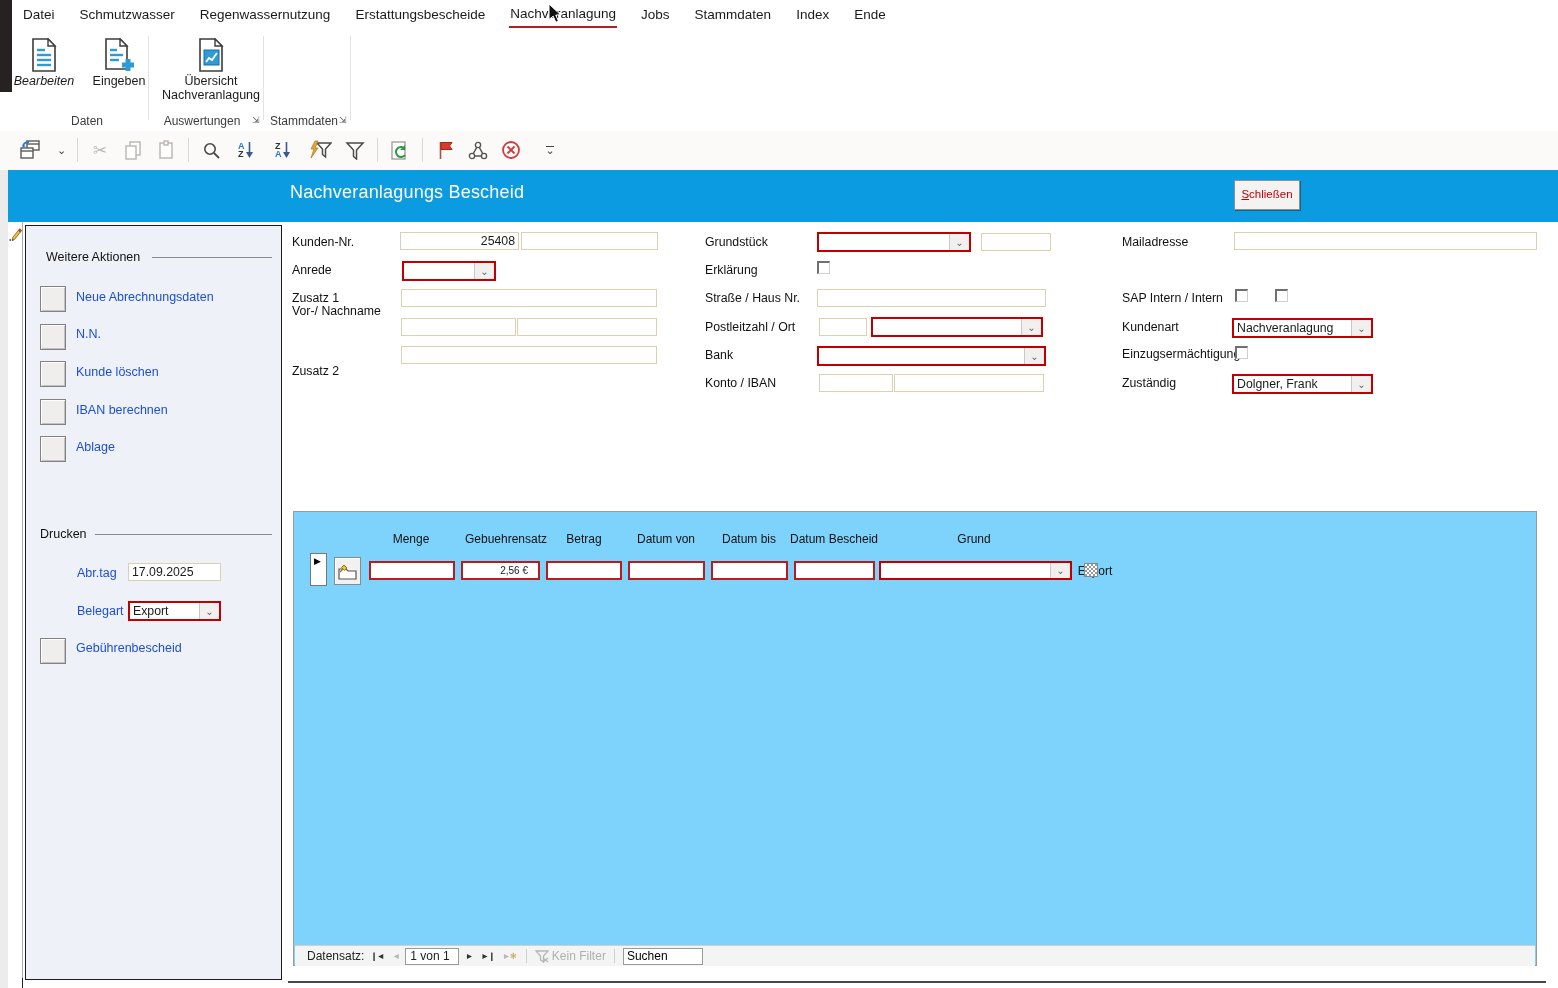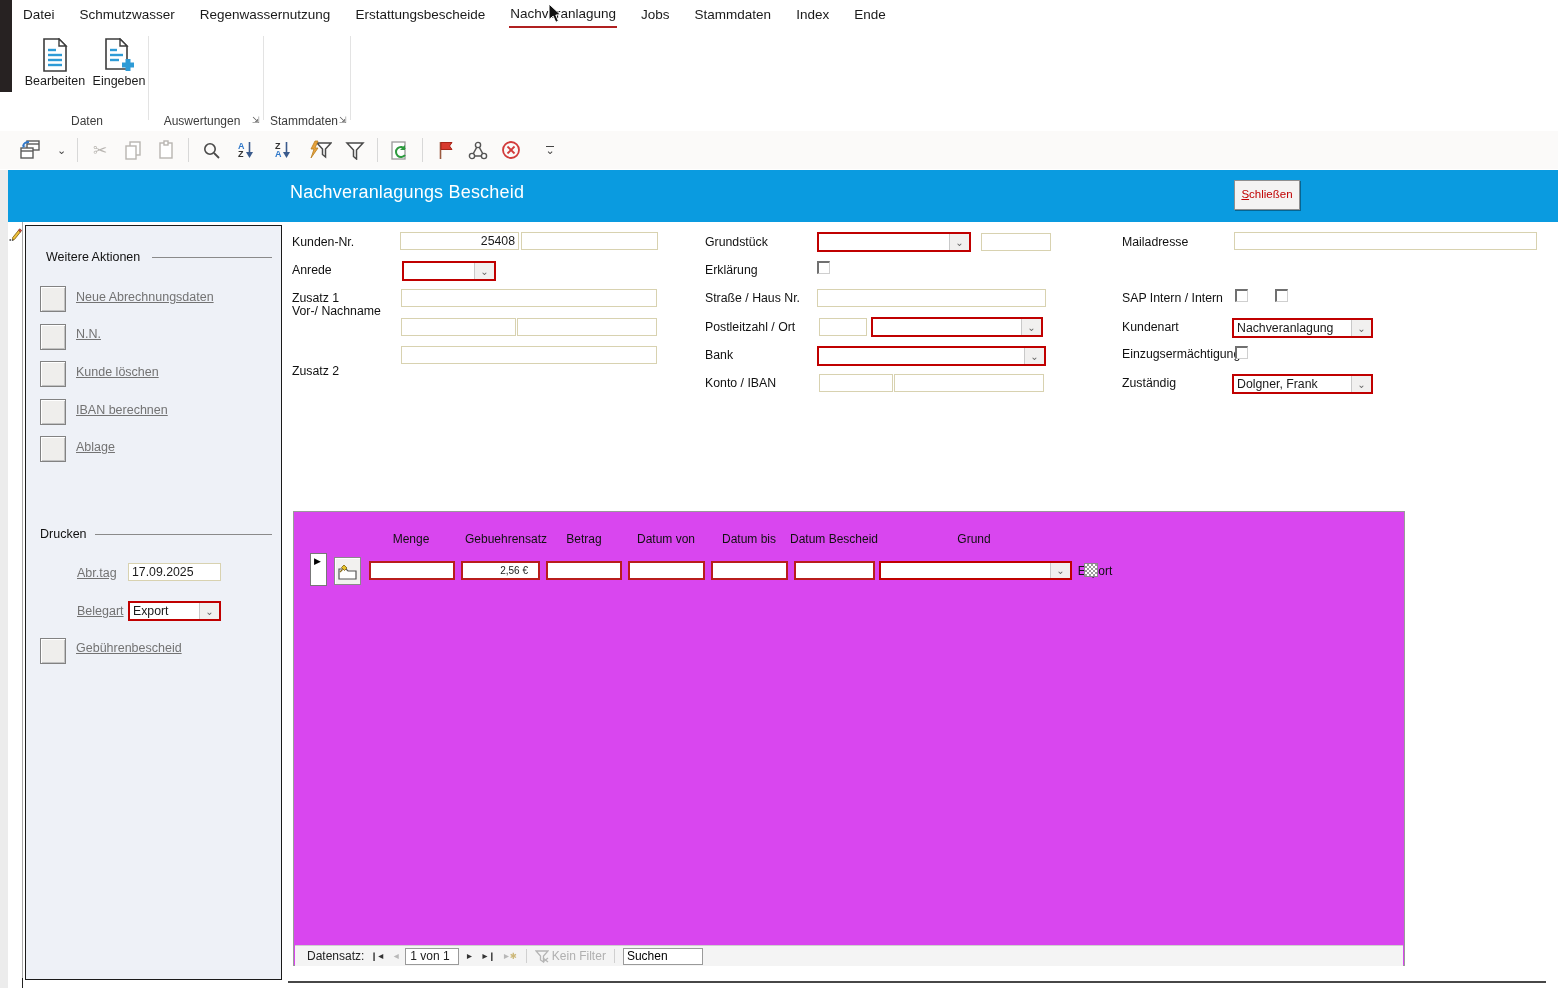--- a/index.html
+++ b/index.html
@@ -35,40 +35,40 @@
              display:block;text-align:center;line-height:26px;}
   .btn-close::first-letter{text-decoration:underline;}
   
   .gutter{left:0;top:170px;width:8px;bottom:0;background:#ececec;}
   .sel-strip{left:8px;top:222px;width:14px;height:756px;background:#fff;border-right:1px solid #aaa;}
   .sidebar{left:25px;top:225px;width:255px;height:753px;background:#eef1f7;border:1px solid #1a1a1a;}
   .sec-head{position:absolute;font-size:12.5px;color:#111;white-space:nowrap;}
   .sec-line{position:absolute;height:1px;background:#8a8a8a;}
   .sq-btn{position:absolute;width:24px;height:24px;background:#efeeec;border:1px solid #828282;
           box-shadow:inset 1px 1px 0 #ffffff, inset -1px -1px 0 #c2c2c2;}
-  .side-lbl{position:absolute;font-size:12.5px;color:#737373;white-space:nowrap;text-decoration:underline;}
+  .side-lbl{position:absolute;font-size:12.5px;color:#1d4ed8;white-space:nowrap;}
   
   .lbl{position:absolute;font-size:12.3px;color:#111;white-space:nowrap;}
   .inp{position:absolute;background:#fff;border:1px solid #d8d2b0;height:18px;box-sizing:border-box;
        font-size:12.3px;padding:0 3px;display:flex;align-items:center;}
   .inp.right{justify-content:flex-end;}
   .dd{position:absolute;background:#fff;border:2px solid #c00000;height:20px;box-sizing:border-box;
       display:flex;align-items:center;font-size:12.3px;}
   .dd .dd-val{padding-left:3px;flex:1;white-space:nowrap;overflow:hidden;}
   .dd .chev{width:19px;align-self:stretch;background:#f1f0ef;border-left:1px solid #c9c9c9;
             display:flex;align-items:center;justify-content:center;color:#666;font-size:10px;}
   .cb{position:absolute;width:13px;height:13px;background:#fff;box-sizing:border-box;
       border-top:2px solid #707070;border-left:2px solid #707070;border-right:1px solid #cfcfcf;border-bottom:1px solid #cfcfcf;}
   
   .tabstrip{position:absolute;left:293px;top:492px;height:20px;display:flex;align-items:flex-end;font-size:12.3px;}
   .tab{height:17px;padding:1px 8px 0;background:#f1f1f1;border:1px solid #9a9a9a;border-bottom:none;
        margin-right:2px;white-space:nowrap;color:#222;}
   .tab.active{height:20px;background:#fff;position:relative;z-index:3;}
   .tab-num{text-decoration:underline;}
-  .page{position:absolute;left:293px;top:511px;width:1112px;height:455px;background:#d946ef;border:1px solid #9a9a9a;box-sizing:border-box;}
+  .page{position:absolute;left:293px;top:511px;width:1244px;height:455px;background:#7dd3fc;border:1px solid #9a9a9a;box-sizing:border-box;}
   .ghead{position:absolute;top:20px;transform:translateX(-50%);font-size:12px;color:#111;white-space:nowrap;}
   .ginp{position:absolute;background:#fff;border:2px solid #b91c1c;height:19px;box-sizing:border-box;
         font-size:10px;display:flex;align-items:center;padding:0 10px;}
   .ginp.right{justify-content:flex-end;}
   .gdd{position:absolute;background:#fff;border:2px solid #c00000;height:19px;box-sizing:border-box;display:flex;}
   .gdd .chev{width:19px;background:#f1f0ef;border-left:1px solid #c9c9c9;display:flex;align-items:center;
              justify-content:center;color:#666;font-size:10px;}
   .rowsel{position:absolute;width:17px;height:33px;background:#fff;border:1px solid #777;box-sizing:border-box;
           font-size:9px;color:#000;padding:2px 0 0 3px;}
   .pinbtn{position:absolute;width:25px;height:26px;background:#f2f1ef;border:1px solid #8a8a8a;
@@ -100,21 +100,21 @@
     <span class="menu-item">Erstattungsbescheide</span>
     <span class="menu-item active">Nachveranlagung</span>
     <span class="menu-item">Jobs</span>
     <span class="menu-item">Stammdaten</span>
     <span class="menu-item">Index</span>
     <span class="menu-item">Ende</span>
   </div>
   <div class="abs dark-strip"></div>
 
   <div class="ribbon">
-    <div class="rbtn" style="left:11px;top:8px;width:64px;">
+    <div class="rbtn" style="left:0;top:8px;width:64px;font-style:italic;">
       <span class="ric">
         <svg width="30" height="34" viewBox="0 0 30 34">
             <path d="M4 1 h15 l7 7 v25 h-22 z" fill="#fff" stroke="#3c3c3c" stroke-width="1.6"></path>
             <path d="M19 1 l7 7 h-7 z" fill="#fff" stroke="#3c3c3c" stroke-width="1.4"></path>
             <g stroke="#2e9bd6" stroke-width="2.4">
               <line x1="8" y1="12" x2="16" y2="12"></line>
               <line x1="8" y1="17" x2="22" y2="17"></line>
               <line x1="8" y1="22" x2="22" y2="22"></line>
               <line x1="8" y1="27" x2="22" y2="27"></line>
             </g>
@@ -132,20 +132,31 @@
               <line x1="7" y1="17" x2="20" y2="17"></line>
               <line x1="7" y1="22" x2="16" y2="22"></line>
             </g>
             <g stroke="#2e9bd6" stroke-width="5">
               <line x1="25" y1="21" x2="25" y2="33"></line>
               <line x1="19" y1="27" x2="31" y2="27"></line>
             </g>
           </svg>
       </span>
       <span>Eingeben</span>
+    </div>
+    <div class="rbtn" style="left:140px;top:8px;width:118px;">
+      <span class="ric">
+        <svg width="30" height="34" viewBox="0 0 30 34">
+            <path d="M4 1 h15 l7 7 v25 h-22 z" fill="#fff" stroke="#3c3c3c" stroke-width="1.6"></path>
+            <path d="M19 1 l7 7 h-7 z" fill="#fff" stroke="#3c3c3c" stroke-width="1.4"></path>
+            <rect x="8" y="12" width="15" height="15" fill="#2e9bd6" stroke="#1b6ea6"></rect>
+            <polyline points="10,24 13,20 16,22 21,15" fill="none" stroke="#fff" stroke-width="1.8"></polyline>
+          </svg>
+      </span>
+      <span>Übersicht Nachveranlagung</span>
     </div>
     <div class="vsep" style="left:136px;"></div>
     <div class="vsep" style="left:251px;"></div>
     <div class="vsep" style="left:338px;"></div>
     <div class="rgroup-label" style="left:20px;width:110px;">Daten</div>
     <div class="rgroup-label" style="left:140px;width:100px;">Auswertungen</div>
     <div class="rgroup-label" style="left:256px;width:72px;">Stammdaten</div>
     <span class="launcher" style="left:240px;">⇲</span>
     <span class="launcher" style="left:327px;">⇲</span>
   </div>

